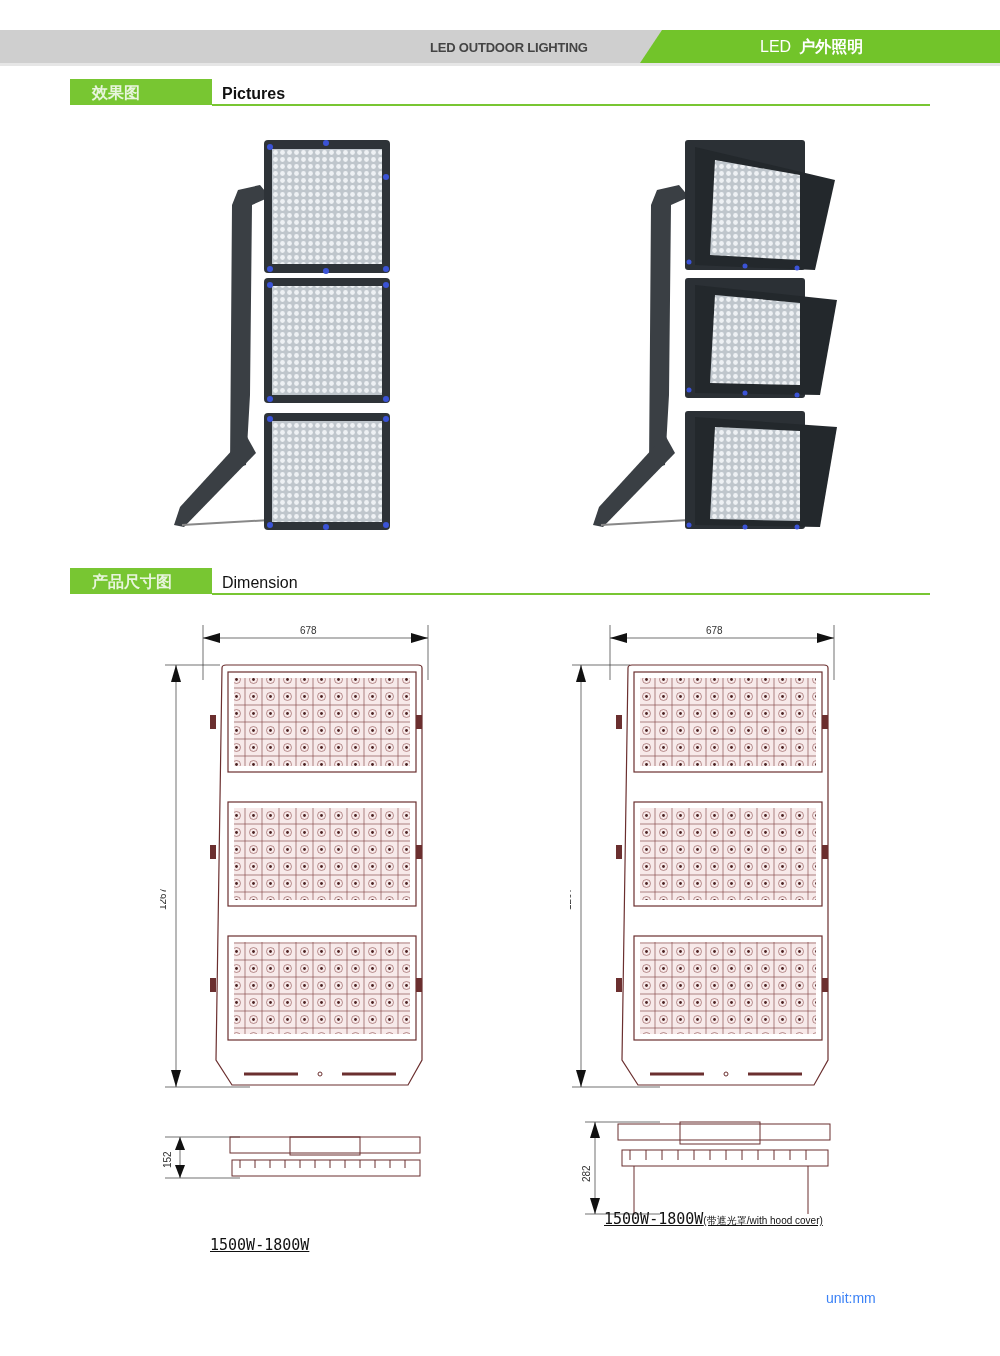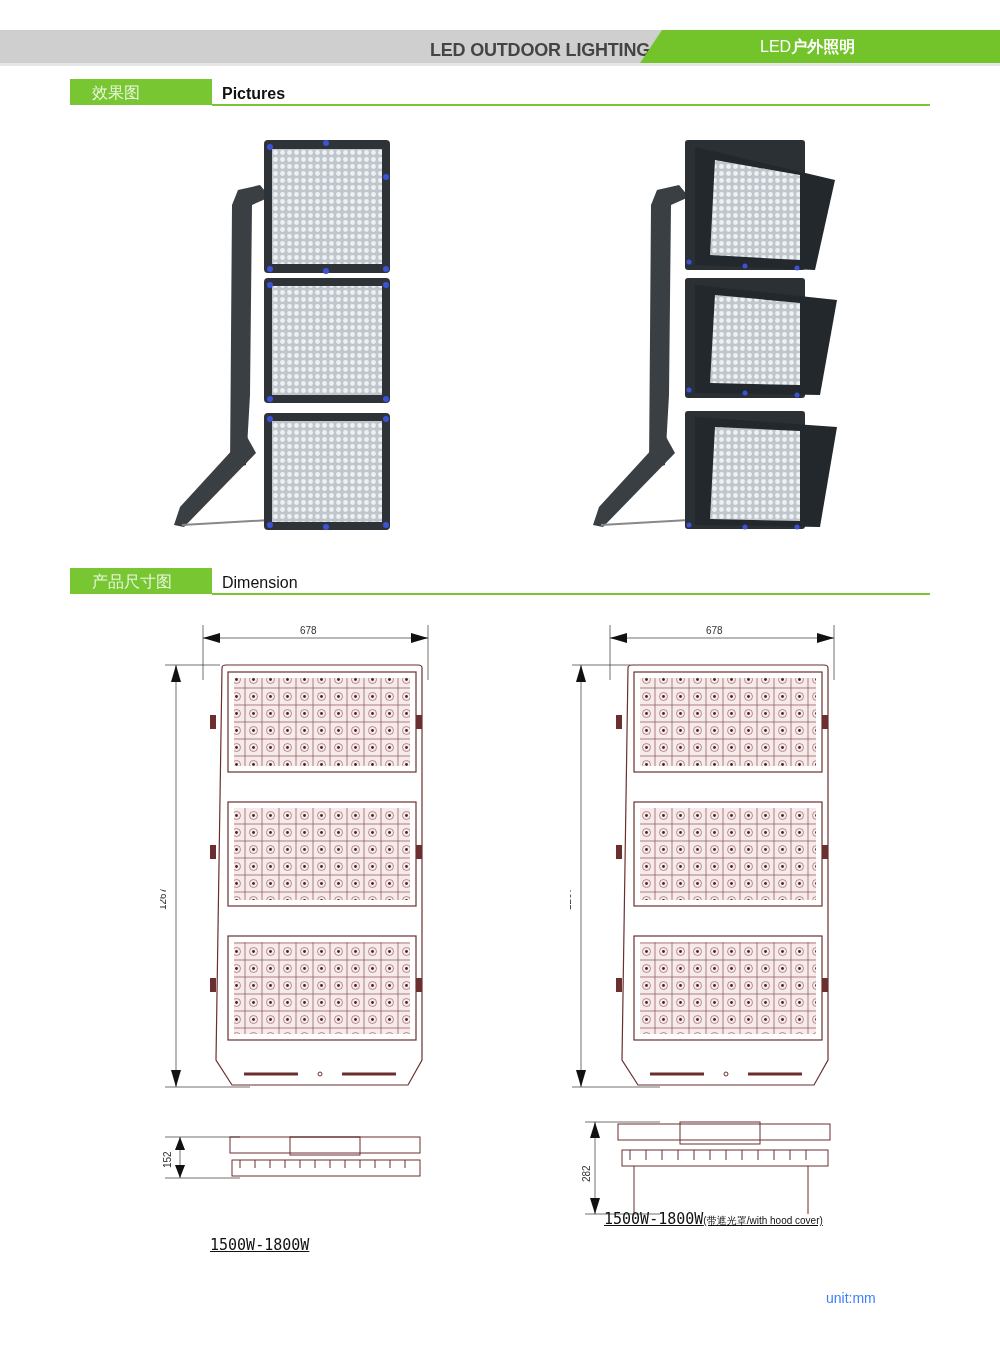--- a/index.html
+++ b/index.html
@@ -1,29 +1,29 @@
 <!DOCTYPE html>
 <html><head>
 <meta charset="utf-8">
 <style>
   * { margin: 0; padding: 0; box-sizing: border-box; }
   html, body { width: 1000px; height: 1356px; background: #ffffff; overflow: hidden; }
   body { position: relative; font-family: "Liberation Sans", sans-serif; color: #111; }
 
   .top-band { position: absolute; left: 0; top: 30px; width: 1000px; height: 33px; background: #cfcfcf; }
   .top-band .shadow { position: absolute; left: 0; bottom: -3px; width: 1000px; height: 3px; background: #e6e6e6; }
-  .top-en { position: absolute; left: 430px; top: 40px; font-size: 18px; font-weight: bold; color: #444; letter-spacing: -0.2px; }
+  .top-en { position: absolute; left: 430px; top: 40px; font-size: 13px; font-weight: bold; color: #444; letter-spacing: -0.2px; }
   .top-green { position: absolute; left: 640px; top: 30px; width: 360px; height: 33px; background: #72c42a;
                clip-path: polygon(22px 0, 100% 0, 100% 100%, 0 100%); }
   .top-green-text { position: absolute; left: 760px; top: 37px; font-size: 16px; color: #fff; }
-  .top-green-text .cn { font-weight: bold; }
+  .top-green-text .cn { font-weight: bold; margin-left: 8px; }
 
   .section-head { position: absolute; left: 70px; width: 860px; height: 28px; }
   .section-head .tag { position: absolute; left: 0; top: 0; width: 142px; height: 26px; background: #78c632; color: #e8f5dd;
-                       font-size: 16px; font-weight: normal; padding: 4px 0 0 22px; }
+                       font-size: 16px; font-weight: bold; padding: 4px 0 0 22px; }
   .section-head .label { position: absolute; left: 152px; top: 6px; font-size: 16px; color: #111; }
   .section-head .label.bold { font-weight: bold; text-align: center; }
   .section-head .rule { position: absolute; left: 142px; top: 25px; width: 718px; height: 2px; background: #78c632; }
 
   .photo { position: absolute; }
   .dim { position: absolute; }
   .caption { position: absolute; font-family: "DejaVu Sans Mono", monospace; font-size: 15px; color: #111; text-decoration: underline; }
   .caption .small { font-family: "Liberation Sans", sans-serif; font-size: 10px; }
   .unit { position: absolute; left: 826px; top: 1290px; font-size: 14px; color: #3b82f6; }
   .dimtext { font-family: "Liberation Sans", sans-serif; font-size: 10px; fill: #333; }

